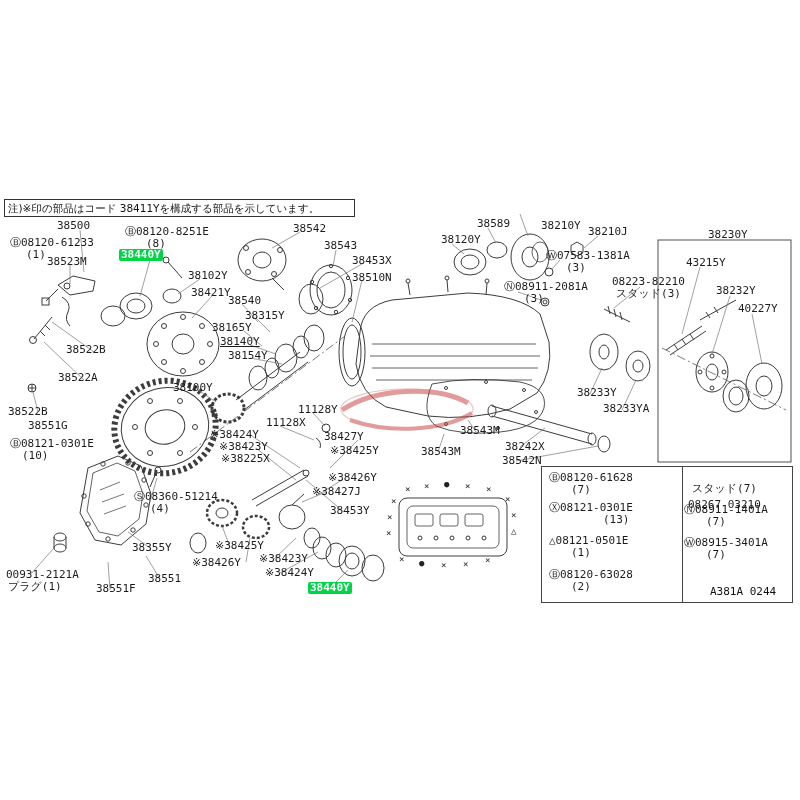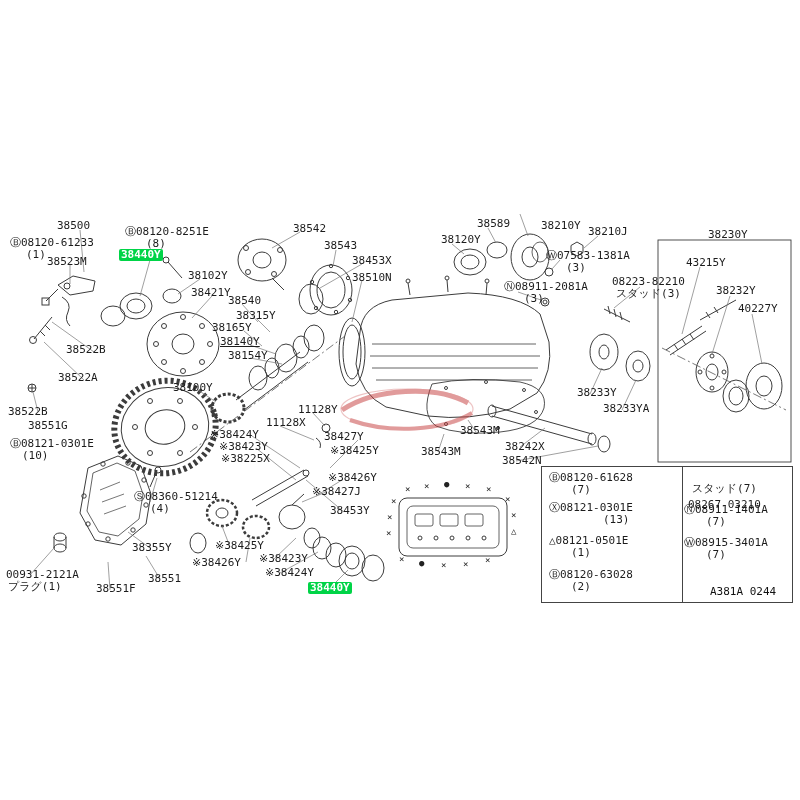--- a/index.html
+++ b/index.html
@@ -271,20 +271,23 @@
         M160,579 L146,556 M344,512 L306,480 M342,480 L316,496 M326,492 L302,502"></path>
 
       <g stroke="#c43a3a" opacity="0.5">
         <path d="M342,410 C375,388 436,385 468,403" stroke-width="5"></path>
         <path d="M350,420 C390,434 442,431 472,413" stroke-width="4"></path>
         <ellipse cx="407" cy="409" rx="66" ry="20" stroke-width="1.2" opacity="0.6"></ellipse>
       </g>
     </g>
   </svg>
 
+  <div class="note">
+    <span>注)※印の部品はコード 38411Yを構成する部品を示しています。</span>
+  </div>
 
   <div class="legend-box left"></div>
   <div class="legend-box right"></div>
 
   <div id="labels-layer">
       <span class="lbl" style="left: 57px; top: 220px;">38500</span>
       <span class="lbl" style="left: 10px; top: 237px;">Ⓑ08120-61233</span>
       <span class="lbl" style="left: 26px; top: 249px;">(1)</span>
       <span class="lbl" style="left: 47px; top: 256px;">38523M</span>
       <span class="lbl" style="left: 125px; top: 226px;">Ⓑ08120-8251E</span>
@@ -304,21 +307,21 @@
       <span class="lbl" style="left: 566px; top: 262px;">(3)</span>
       <span class="lbl" style="left: 504px; top: 281px;">Ⓝ08911-2081A</span>
       <span class="lbl" style="left: 524px; top: 293px;">(3)</span>
       <span class="lbl" style="left: 612px; top: 276px;">08223-82210</span>
       <span class="lbl" style="left: 616px; top: 288px;">スタッド(3)</span>
       <span class="lbl" style="left: 708px; top: 229px;">38230Y</span>
       <span class="lbl" style="left: 686px; top: 257px;">43215Y</span>
       <span class="lbl" style="left: 716px; top: 285px;">38232Y</span>
       <span class="lbl" style="left: 738px; top: 303px;">40227Y</span>
       <span class="lbl" style="left: 228px; top: 295px;">38540</span>
-      <span class="lbl" style="left: 236px; top: 310px;">38315Y</span>
+      <span class="lbl" style="left: 245px; top: 310px;">38315Y</span>
       <span class="lbl" style="left: 212px; top: 322px;">38165Y</span>
       <span class="lbl" style="left: 220px; top: 336px; text-decoration: underline;">38140Y</span>
       <span class="lbl" style="left: 228px; top: 350px;">38154Y</span>
       <span class="lbl" style="left: 66px; top: 344px;">38522B</span>
       <span class="lbl" style="left: 58px; top: 372px;">38522A</span>
       <span class="lbl" style="left: 173px; top: 382px;">38100Y</span>
       <span class="lbl" style="left: 298px; top: 404px;">11128Y</span>
       <span class="lbl" style="left: 266px; top: 417px;">11128X</span>
       <span class="lbl" style="left: 8px; top: 406px;">38522B</span>
       <span class="lbl" style="left: 28px; top: 420px;">38551G</span>

